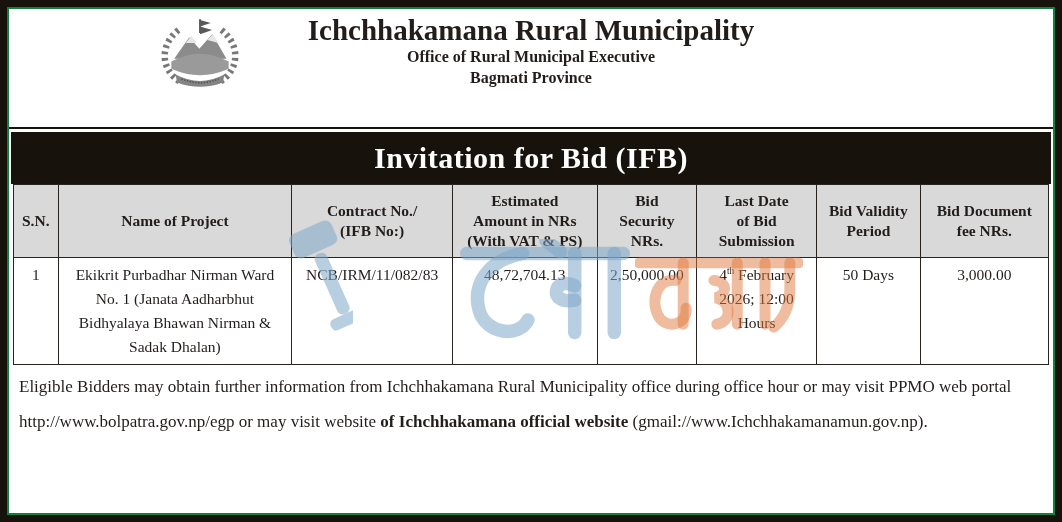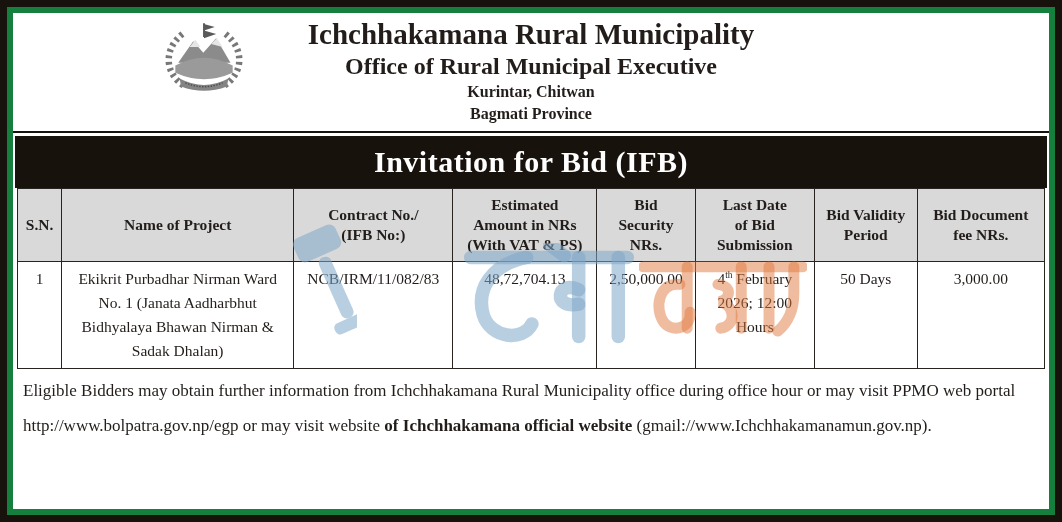--- a/index.html
+++ b/index.html
@@ -2,28 +2,28 @@
 <html><head>
 <meta charset="utf-8">
 <style>
   html,body { margin:0; padding:0; background:#e8e8e8; }
   .page {
     width:1062px; height:522px; box-sizing:border-box;
     border:7px solid #18120d; background:#fff;
     font-family:"Liberation Serif","DejaVu Serif",serif; color:#221d1a;
     position:relative; overflow:hidden;
   }
-  .inner { position:relative; height:100%; box-sizing:border-box; border:6px solid #15803d; }
+  .inner { position:relative; height:100%; box-sizing:border-box; border:2px solid #15803d; }
 
   
   .letterhead { position:relative; height:118px; border-bottom:2px solid #18120d; }
   .logo { position:absolute; left:148px; top:8px; }
   .titles { text-align:center; padding-top:5px; }
   .t1 { font-size:29px; font-weight:bold; line-height:1.15; }
-  .t2 { font-size:24px; font-weight:bold; line-height:1.25; }
+  .t2 { font-size:16px; font-weight:bold; line-height:1.25; }
   .t3,.t4 { font-size:16px; font-weight:bold; line-height:1.35; }
 
   
   .banner {
     margin:3px 2px 0; height:52px; background:#18120d; color:#fff;
     display:flex; align-items:center; justify-content:center;
     font-size:30px; font-weight:bold; letter-spacing:0.5px;
   }
 
   .intro { font-size:17px; padding:6px 4px 4px; white-space:nowrap; }
@@ -73,21 +73,20 @@
           <path d="M24 58 L45 28 L59 44 L77 24 L97 58 Z" fill="#8b8b8b"></path>
           <path d="M40 36 L48 26 L55 36 Z M70 32 L78 24 L86 36 Z" fill="#e6e6e6"></path>
           <path d="M20 62 Q60 40 100 62 L100 72 Q60 90 20 72 Z" fill="#9a9a9a"></path>
           <path d="M26 80 Q60 98 94 80 L92 91 Q60 103 28 91 Z" fill="#848484"></path>
           <path d="M34 86 Q60 97 86 86" stroke="#4e4e4e" stroke-width="2" stroke-dasharray="2 2"></path>
         </g>
       </svg>
       <div class="titles">
         <div class="t1">Ichchhakamana Rural Municipality</div>
         <div class="t2">Office of Rural Municipal Executive</div>
-        <div class="t3">Kurintar, Chitwan</div>
         <div class="t4">Bagmati Province</div>
       </div>
     </div>
 
     <div class="banner">
       <span>Invitation for Bid (IFB)</span>
     </div>
 
 
     <table class="bid">

